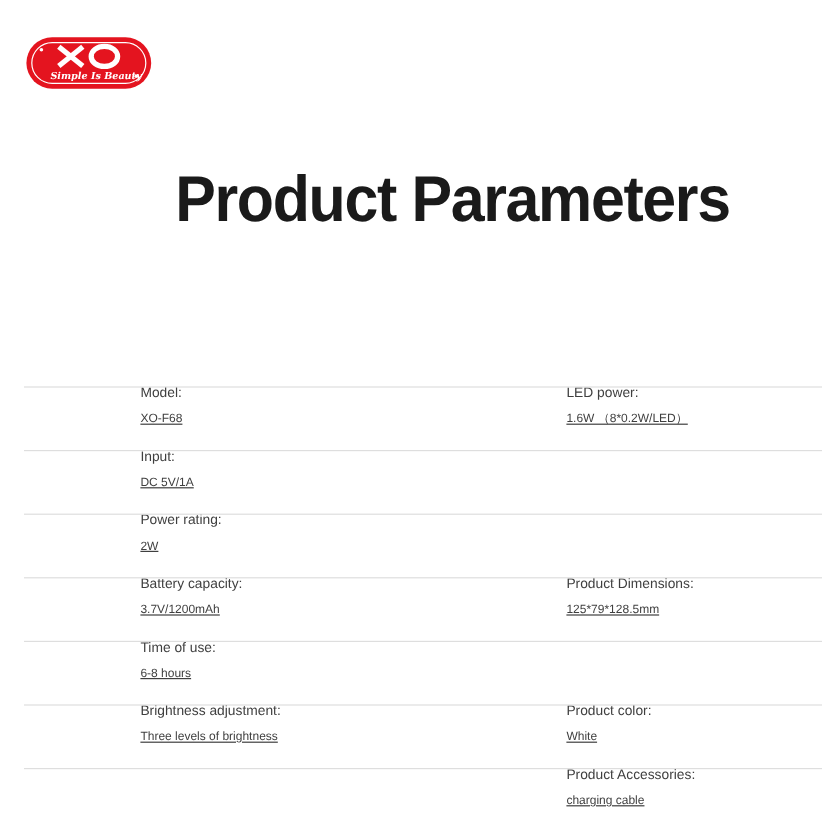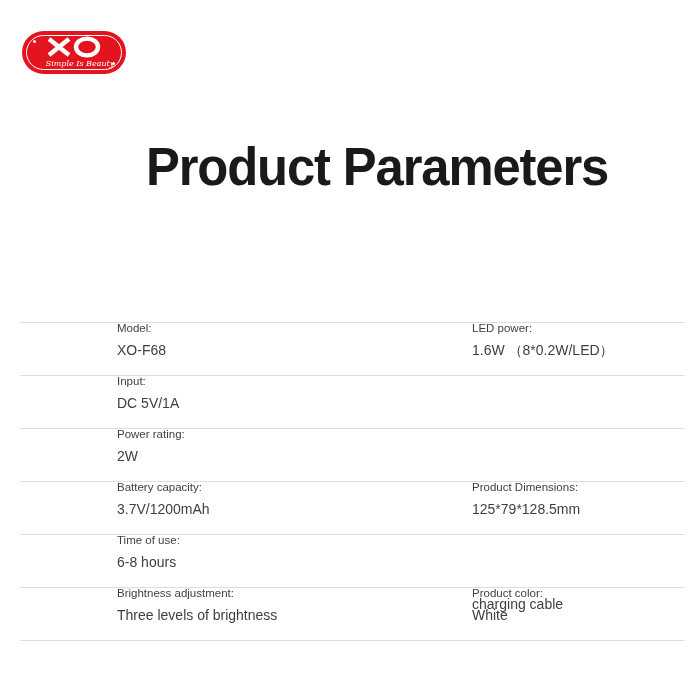--- a/index.html
+++ b/index.html
@@ -65,21 +65,21 @@
   }
   .brand-xo svg { display: block; margin: 0 auto; }
   .brand-tag {
     position: absolute;
     left: 12px;
     right: 0;
     bottom: 6px;
     text-align: center;
     font-family: "DejaVu Serif", serif;
     font-style: italic;
-    font-weight: normal;
+    font-weight: bold;
     font-size: 8px;
     color: #ffffff;
     line-height: 9px;
     white-space: nowrap;
   }
 
   
   .page-title {
     position: absolute;
     left: 146px;
@@ -103,24 +103,25 @@
     width: 665px;
   }
   .spec-label {
     font-size: 11.5px;
     line-height: 22px;
     color: #3f3f3f;
     white-space: nowrap;
     margin-top: 42px;
   }
   .spec-value {
-    font-size: 14px;
+    font-size: 10px;
     line-height: 22px;
     color: #3f3f3f;
     white-space: nowrap;
+    text-decoration: underline;
   }
   .row-inner {
     position: relative;
     height: 52px;
   }
   .col-l {
     position: absolute;
     left: 97px;
     top: 5px;
   }
@@ -229,19 +230,20 @@
         <div class="spec-label">Product color:</div>
         <div class="spec-value">White</div>
       </div>
     </div>
     <div class="rule" style="position:relative"></div>
   </div>
 
   <div>
     <div class="row-inner">
       <div class="col-r">
+        <div class="spec-label">Product Accessories:</div>
         <div class="spec-value">charging cable</div>
       </div>
     </div>
     <div class="rule" style="position:relative"></div>
   </div>
 
 </div>
 
 </body></html>

